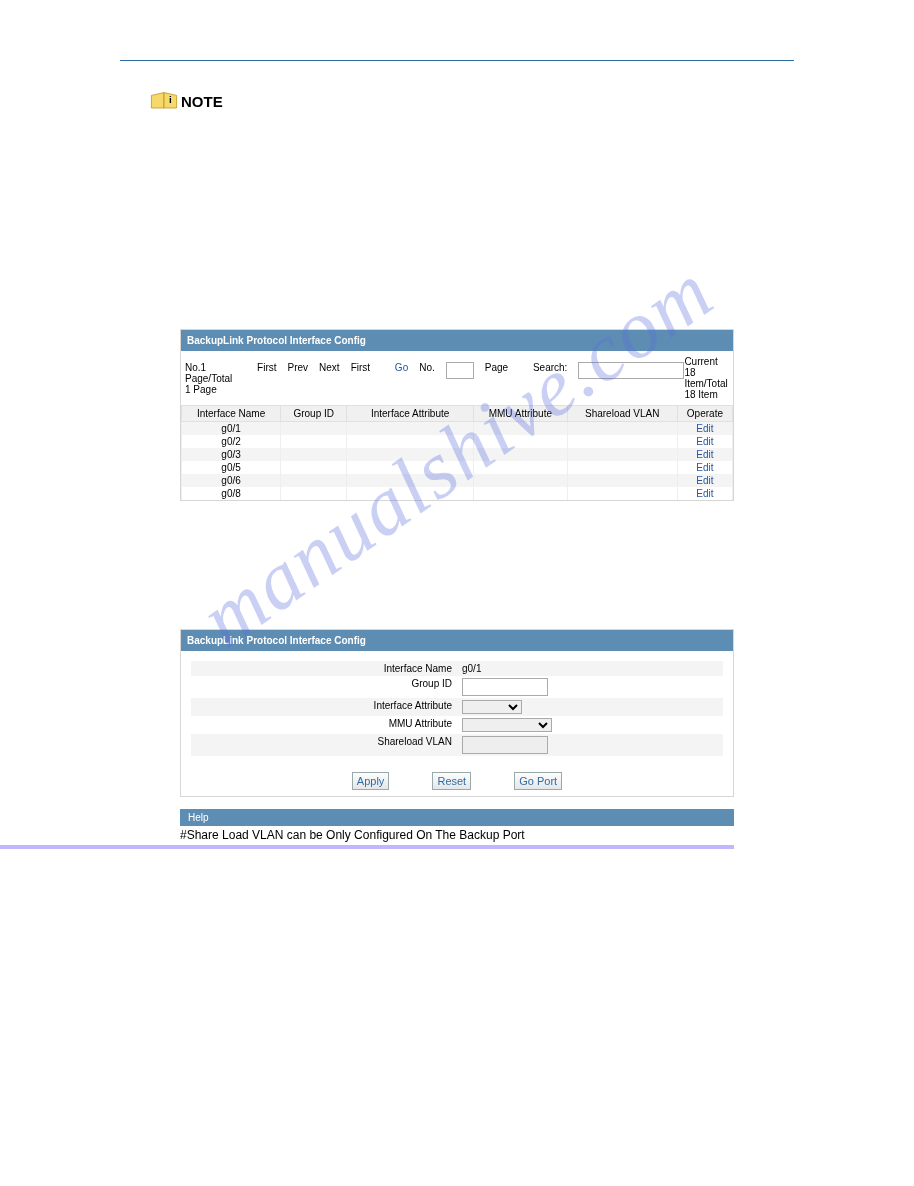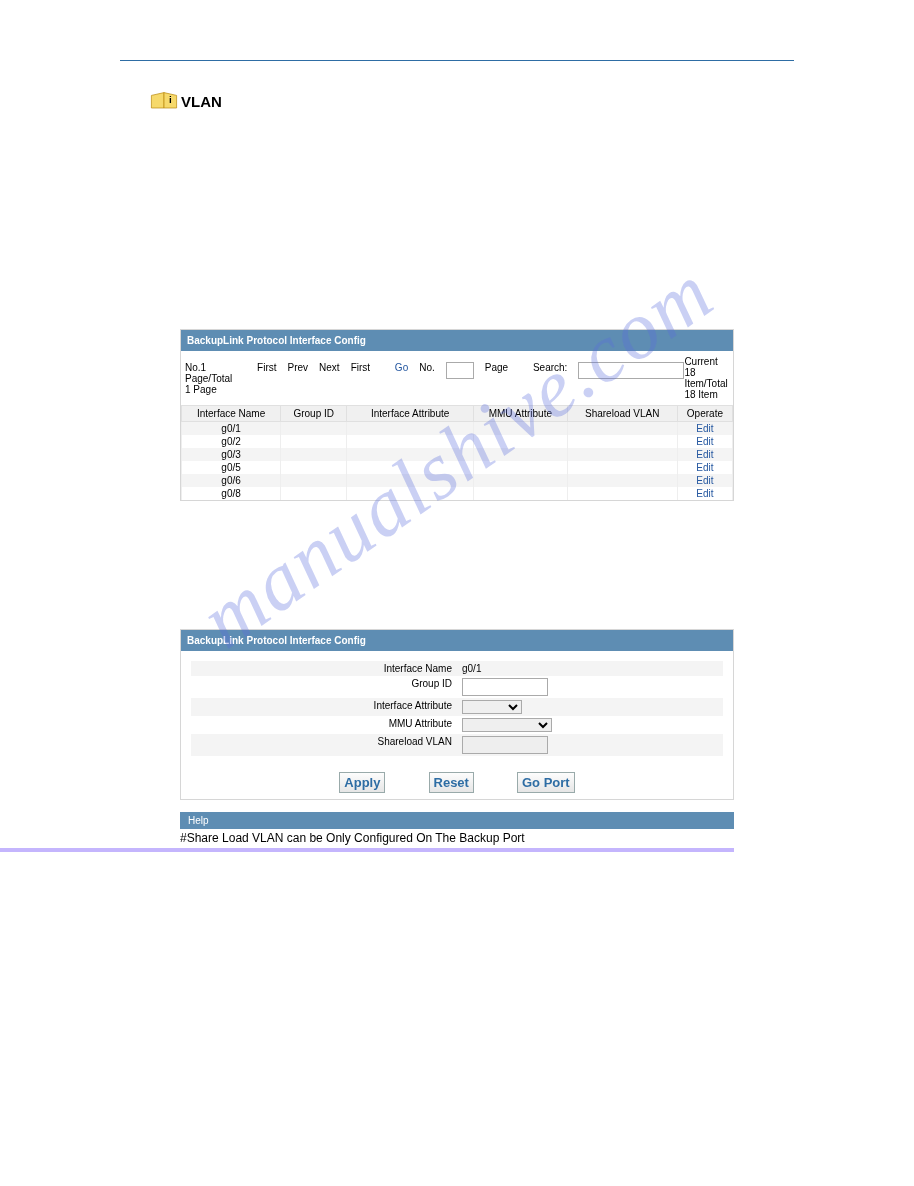--- a/index.html
+++ b/index.html
@@ -19,39 +19,39 @@
 tr:nth-child(odd) td{background:#f4f4f4}
 tr:nth-child(even) td{background:#fff}
 .edit{color:#2457a0}
 .form-row{display:flex;justify-content:center;padding:2px 0}
 .form-row:nth-child(odd){background:#f4f4f4}
 .form-lbl{width:200px;text-align:right;padding-right:10px;font-size:10px}
 .form-val{width:200px;text-align:left;font-size:10px}
 .form-val input,.form-val select{font-size:10px;height:14px;border:1px solid #aaa;width:95px}
 .form-val input.wide{width:80px}
 .btns{text-align:center;padding:6px 0}
-.btn{display:inline-block;background:linear-gradient(#fdfdfd,#e6e6e6);border:1px solid #9aa;color:#2e6da4;font-weight:bold;font-size:13px;padding:2px 4px;margin:0 20px;cursor:pointer}
+.btn{display:inline-block;background:linear-gradient(#fdfdfd,#e6e6e6);border:1px solid #9aa;color:#2e6da4;font-weight:normal;font-size:11px;padding:2px 4px;margin:0 20px;cursor:pointer}
 .help-bar{background:#5e8db3;color:#fff;font-weight:normal;font-size:10px;padding:3px 8px;margin:0 180px}
 .help-txt{font-size:12px;padding:2px 0 3px 180px;border-bottom:4px solid #c4b5fd;margin-right:180px}
 .wm{position:absolute;left:50%;top:50%;transform:translate(-50%,-50%) rotate(-35deg);font-size:82px;color:rgba(90,110,220,0.32);font-family:Georgia,serif;font-style:italic;pointer-events:none;white-space:nowrap;letter-spacing:2px}
 .form-wrap{margin:10px;border:0}
 </style>
 </head>
 <body>
 
 <div class="page">
   <div class="hr"></div>
 
   <div class="note-row">
     <svg class="note-icon" viewBox="0 0 40 28">
       <polygon points="2,24 2,6 20,2 20,24" fill="#f6d96b" stroke="#b8860b"></polygon>
       <polygon points="20,24 20,2 38,6 38,24" fill="#f6d96b" stroke="#b8860b"></polygon>
       <text x="27" y="17" font-size="14" font-weight="bold" fill="#000">i</text>
     </svg>
-    <span>VLAN</span>
+    <span>NOTE</span>
   </div>
 
   <div style="height:200px"></div>
 
   <div class="panel">
     <div class="panel-title">BackupLink Protocol Interface Config</div>
     <div class="toolbar">
       <div class="tb-l">
         <span>No.1 Page/Total 1 Page</span>
         &nbsp;

